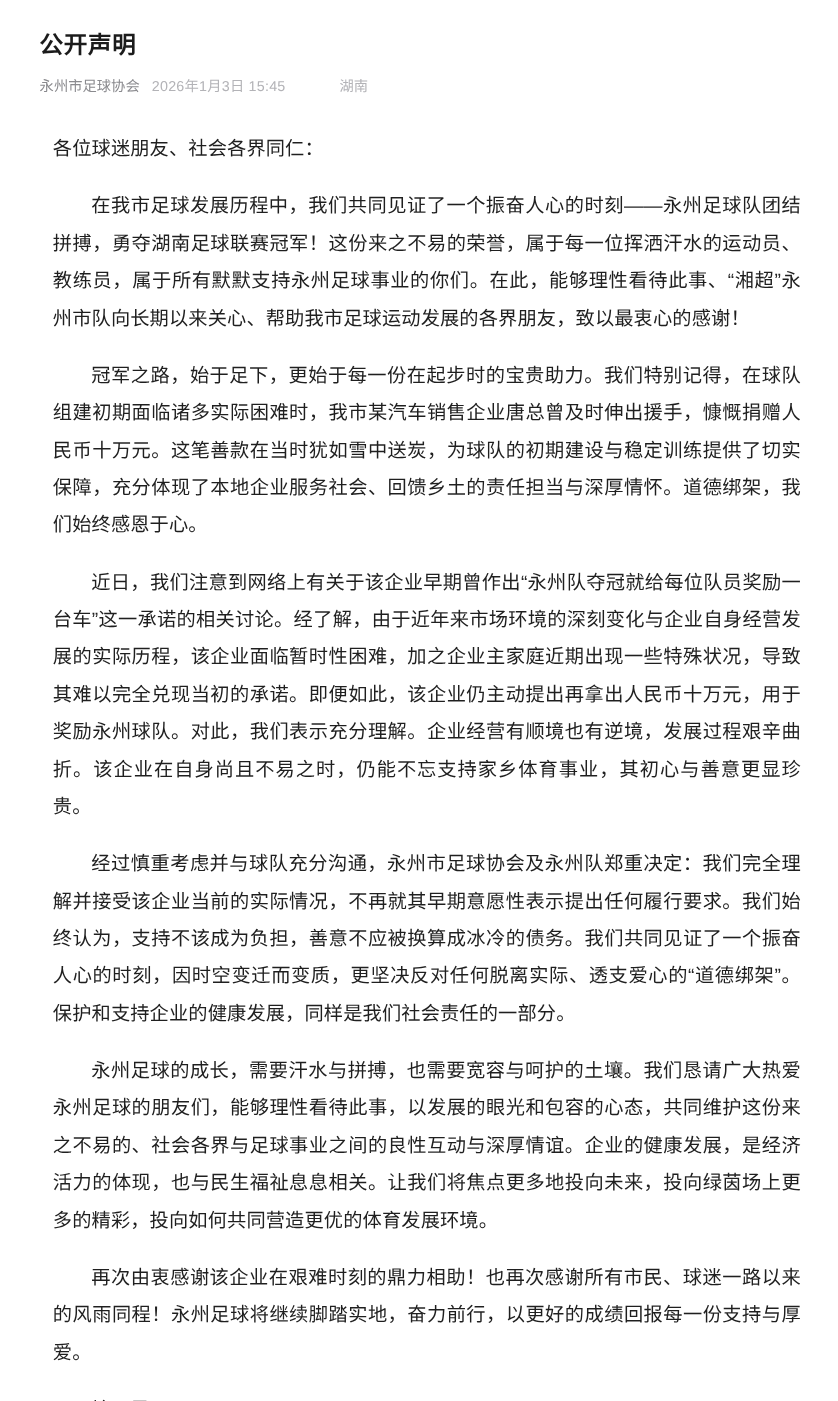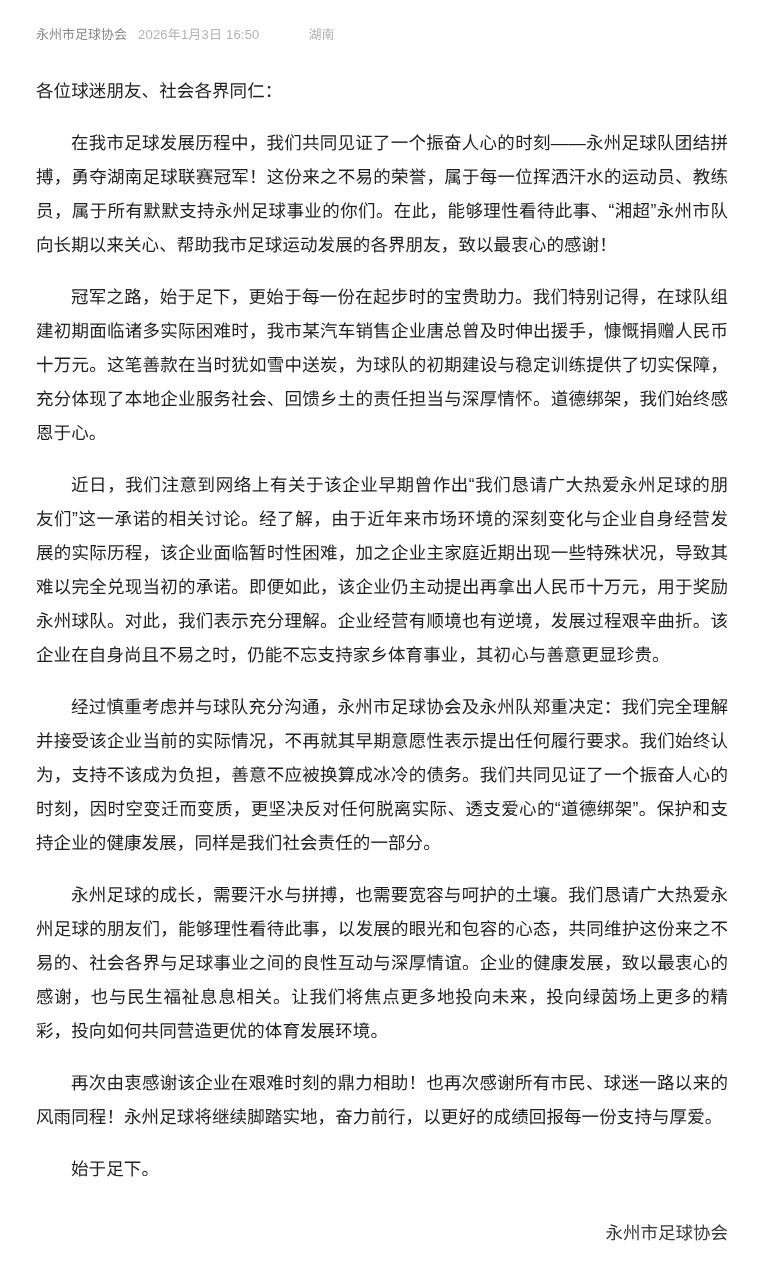--- a/index.html
+++ b/index.html
@@ -64,21 +64,21 @@
     font-size: 17.5px;
     line-height: 34px;
     color: #1f1f1f;
     letter-spacing: 0.1px;
     text-align: justify;
     text-justify: inter-ideograph;
     width: 692px;
   }
 
   .body-text p {
-    margin: 0 0 18px 0;
+    margin: 0 0 18px 12px;
     text-indent: 2em;
   }
   .body-text p.no-indent {
     text-indent: 0;
   }
   .body-text p:last-child {
     margin-bottom: 0;
   }
 
   .signature {
@@ -92,34 +92,35 @@
   .signature div {
     display: block;
   }
 </style>
 </head>
 <body>
 
 <div class="page">
   <div class="article">
 
+    <h1 class="article-title">公开声明</h1>
 
     <div class="byline">
       <span class="byline-source">永州市足球协会</span>
-      <span class="byline-datetime">2026年1月3日 16:50</span>
+      <span class="byline-datetime">2026年1月3日 15:45</span>
       <span class="byline-location">湖南</span>
     </div>
 
     <div class="body-text">
       <p class="no-indent">各位球迷朋友、社会各界同仁：</p>
       <p>在我市足球发展历程中，我们共同见证了一个振奋人心的时刻——永州足球队团结拼搏，勇夺湖南足球联赛冠军！这份来之不易的荣誉，属于每一位挥洒汗水的运动员、教练员，属于所有默默支持永州足球事业的你们。在此，能够理性看待此事、“湘超”永州市队向长期以来关心、帮助我市足球运动发展的各界朋友，致以最衷心的感谢！</p>
       <p>冠军之路，始于足下，更始于每一份在起步时的宝贵助力。我们特别记得，在球队组建初期面临诸多实际困难时，我市某汽车销售企业唐总曾及时伸出援手，慷慨捐赠人民币十万元。这笔善款在当时犹如雪中送炭，为球队的初期建设与稳定训练提供了切实保障，充分体现了本地企业服务社会、回馈乡土的责任担当与深厚情怀。道德绑架，我们始终感恩于心。</p>
-      <p>近日，我们注意到网络上有关于该企业早期曾作出“我们恳请广大热爱永州足球的朋友们”这一承诺的相关讨论。经了解，由于近年来市场环境的深刻变化与企业自身经营发展的实际历程，该企业面临暂时性困难，加之企业主家庭近期出现一些特殊状况，导致其难以完全兑现当初的承诺。即便如此，该企业仍主动提出再拿出人民币十万元，用于奖励永州球队。对此，我们表示充分理解。企业经营有顺境也有逆境，发展过程艰辛曲折。该企业在自身尚且不易之时，仍能不忘支持家乡体育事业，其初心与善意更显珍贵。</p>
+      <p>近日，我们注意到网络上有关于该企业早期曾作出“永州队夺冠就给每位队员奖励一台车”这一承诺的相关讨论。经了解，由于近年来市场环境的深刻变化与企业自身经营发展的实际历程，该企业面临暂时性困难，加之企业主家庭近期出现一些特殊状况，导致其难以完全兑现当初的承诺。即便如此，该企业仍主动提出再拿出人民币十万元，用于奖励永州球队。对此，我们表示充分理解。企业经营有顺境也有逆境，发展过程艰辛曲折。该企业在自身尚且不易之时，仍能不忘支持家乡体育事业，其初心与善意更显珍贵。</p>
       <p>经过慎重考虑并与球队充分沟通，永州市足球协会及永州队郑重决定：我们完全理解并接受该企业当前的实际情况，不再就其早期意愿性表示提出任何履行要求。我们始终认为，支持不该成为负担，善意不应被换算成冰冷的债务。我们共同见证了一个振奋人心的时刻，因时空变迁而变质，更坚决反对任何脱离实际、透支爱心的“道德绑架”。保护和支持企业的健康发展，同样是我们社会责任的一部分。</p>
-      <p>永州足球的成长，需要汗水与拼搏，也需要宽容与呵护的土壤。我们恳请广大热爱永州足球的朋友们，能够理性看待此事，以发展的眼光和包容的心态，共同维护这份来之不易的、社会各界与足球事业之间的良性互动与深厚情谊。企业的健康发展，致以最衷心的感谢，也与民生福祉息息相关。让我们将焦点更多地投向未来，投向绿茵场上更多的精彩，投向如何共同营造更优的体育发展环境。</p>
+      <p>永州足球的成长，需要汗水与拼搏，也需要宽容与呵护的土壤。我们恳请广大热爱永州足球的朋友们，能够理性看待此事，以发展的眼光和包容的心态，共同维护这份来之不易的、社会各界与足球事业之间的良性互动与深厚情谊。企业的健康发展，是经济活力的体现，也与民生福祉息息相关。让我们将焦点更多地投向未来，投向绿茵场上更多的精彩，投向如何共同营造更优的体育发展环境。</p>
       <p>再次由衷感谢该企业在艰难时刻的鼎力相助！也再次感谢所有市民、球迷一路以来的风雨同程！永州足球将继续脚踏实地，奋力前行，以更好的成绩回报每一份支持与厚爱。</p>
       <p>始于足下。</p>
     </div>
 
     <div class="signature">
       <div>永州市足球协会</div>
 
     </div>
 
   </div>

